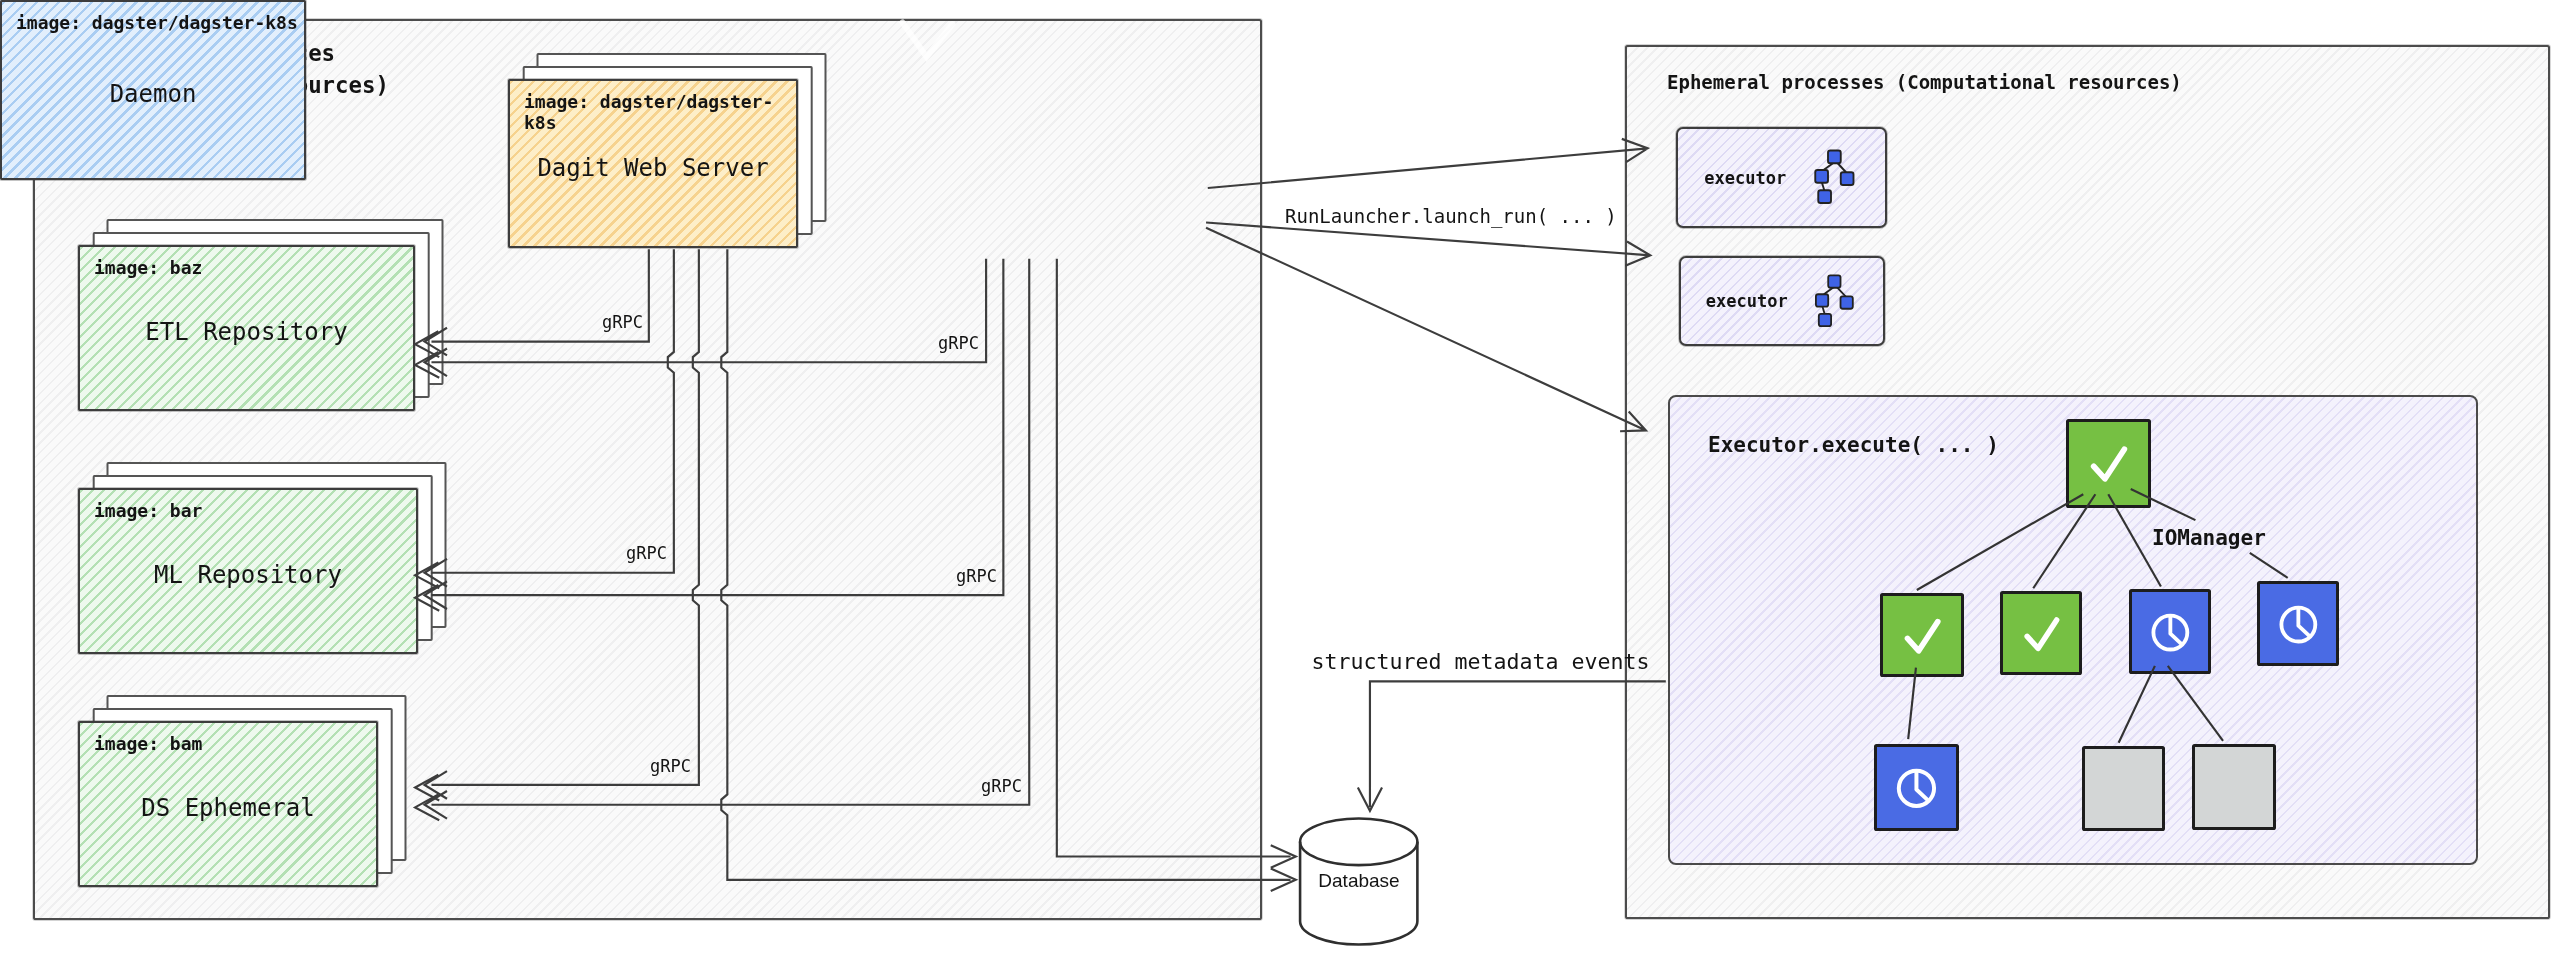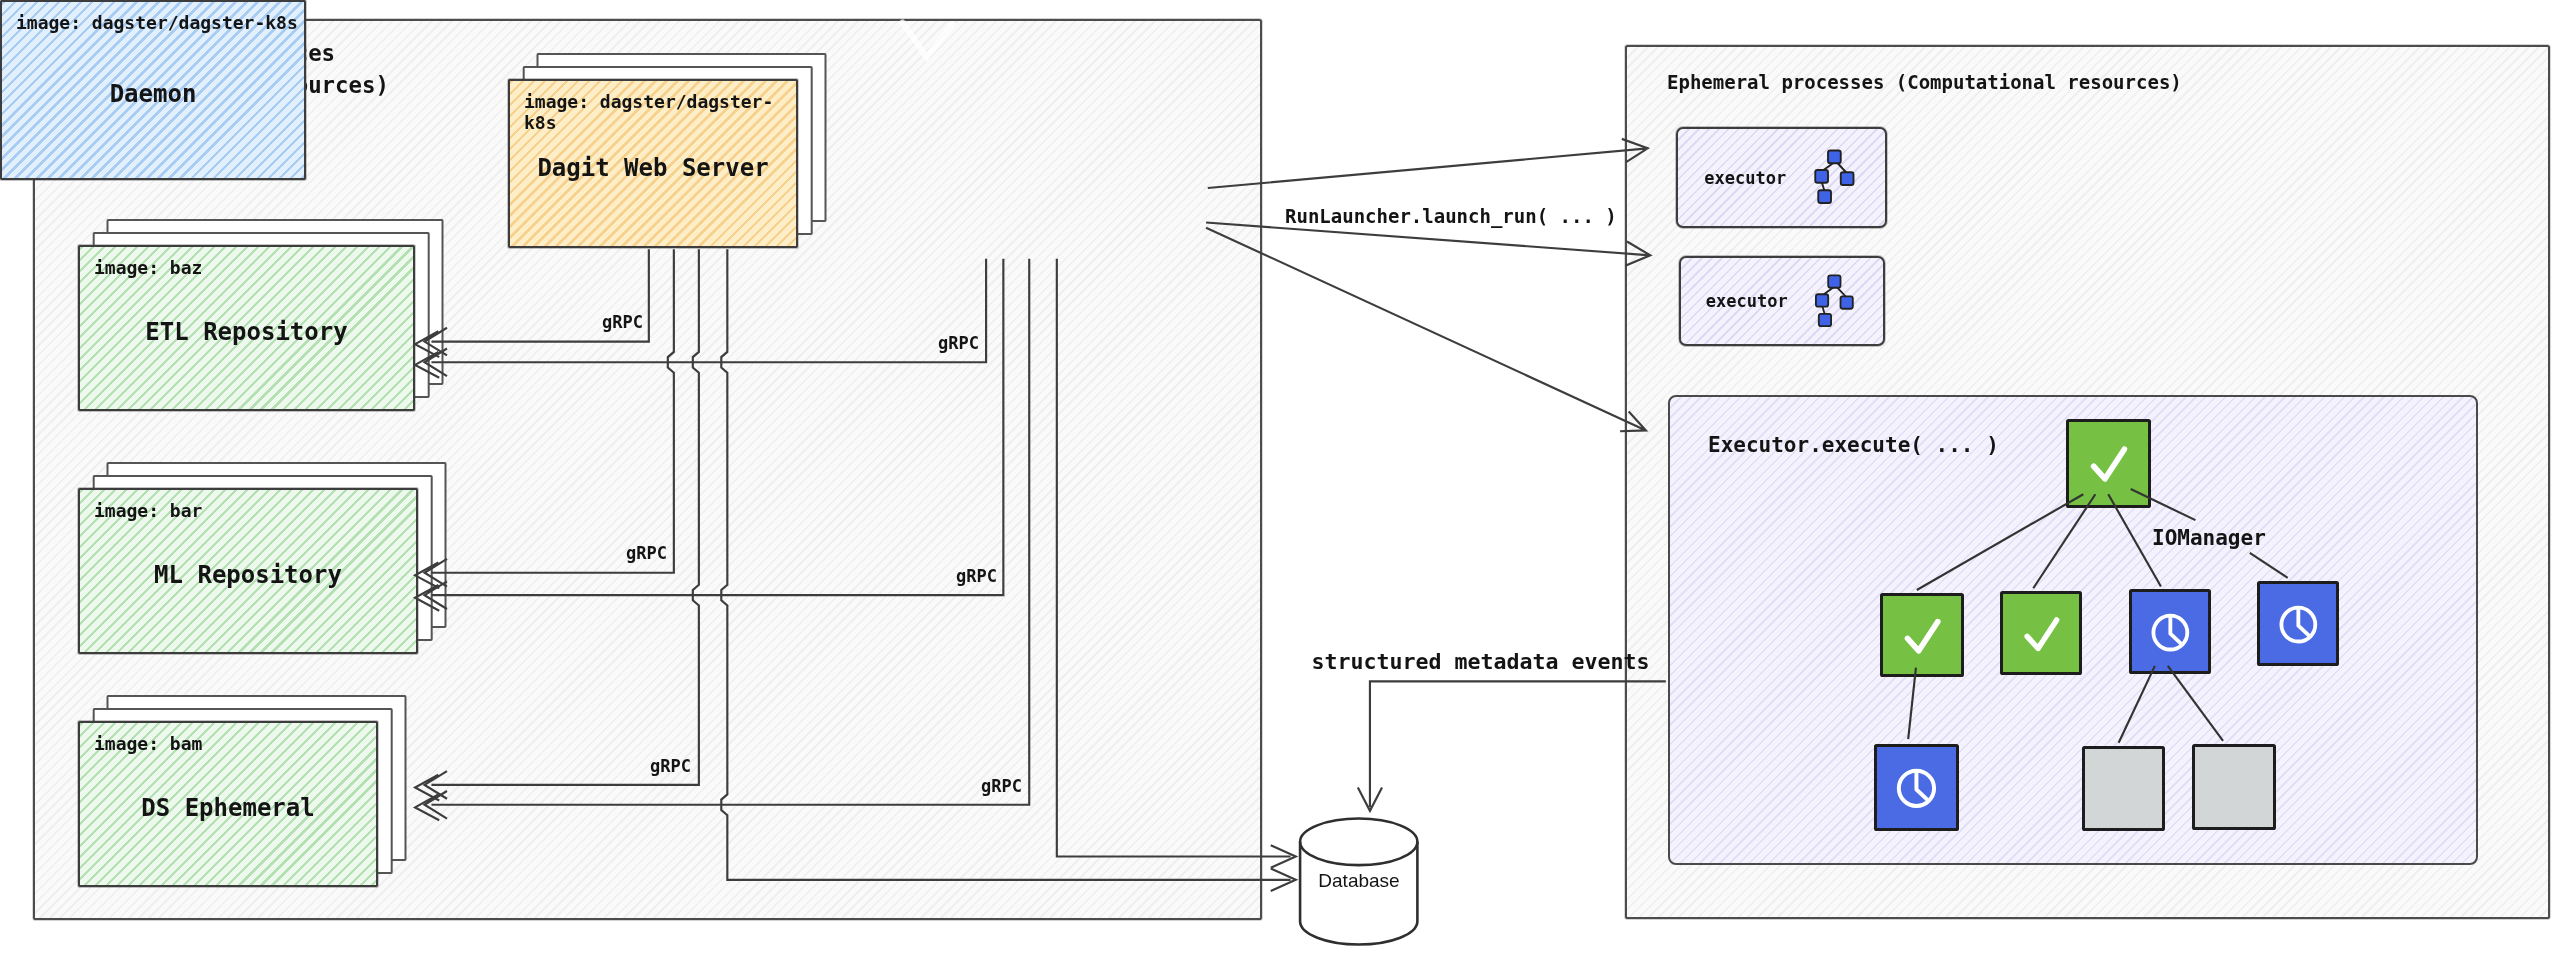--- a/index.html
+++ b/index.html
@@ -25,21 +25,21 @@
   .page{position:absolute;inset:0;background:#fff;border:2.2px solid #555;border-radius:1.7px;}
   .page.p2{transform:translate(14.7px,-13px);}
   .page.p3{transform:translate(28.5px,-26px);}
   .box{
     position:absolute;inset:0;border:2.6px solid #3d3d3d;border-radius:1.7px;
     box-shadow:0 0 0 0.9px rgba(60,60,60,0.3);
   }
   .img-label{position:absolute;left:14px;top:10.4px;font-size:18px;font-weight:bold;}
   .box-name{
     position:absolute;left:0;right:0;top:50%;transform:translateY(-35%);
-    text-align:center;font-size:24px;font-weight:bold;
+    text-align:center;font-size:24px;font-weight:normal;
   }
   .fill-yellow{background-color:#fdeec8;
     background-image:repeating-linear-gradient(135deg,#f6d28e 0px,#f6d28e 2.6px,rgba(255,255,255,0) 2.6px,rgba(255,255,255,0) 7.8px);}
   .fill-blue{background-color:#e2effc;
     background-image:repeating-linear-gradient(135deg,#a9cdf2 0px,#a9cdf2 2.6px,rgba(255,255,255,0) 2.6px,rgba(255,255,255,0) 7.8px);}
   .fill-green{background-color:#eef9ee;
     background-image:repeating-linear-gradient(135deg,#b4e0b4 0px,#b4e0b4 2.2px,rgba(255,255,255,0) 2.2px,rgba(255,255,255,0) 7.8px);}
   .fill-lavender{background-color:#f4f2fc;
     background-image:repeating-linear-gradient(135deg,#dedaf4 0px,#dedaf4 1.7px,rgba(255,255,255,0) 1.7px,rgba(255,255,255,0) 7px);}
 
@@ -68,21 +68,21 @@
   .node{
     position:absolute;border:3px solid #1d1d1d;border-radius:2.6px;
     display:flex;align-items:center;justify-content:center;
   }
   .node svg{width:72%;height:72%;}
   .node-green{background:#76c043;}
   .node-blue{background:#4a6be4;}
   .node-gray{background:#d3d6d6;}
 
   
-  .flabel{position:absolute;font-weight:bold;}
+  .flabel{position:absolute;font-weight:normal;}
   .grpc{font-size:17px;width:108px;text-align:right;}
   #runlauncher-label{left:1285px;top:205px;width:336px;font-size:19px;}
   #metadata-label{left:1294px;top:649px;width:373px;font-size:21.6px;text-align:center;}
   #database-label{
     left:1301px;top:870px;width:116px;text-align:center;
     font-family:"Liberation Sans",sans-serif;font-weight:400;font-size:19px;
   }
 
   .wires{position:absolute;left:0;top:0;pointer-events:none;}
 </style>

